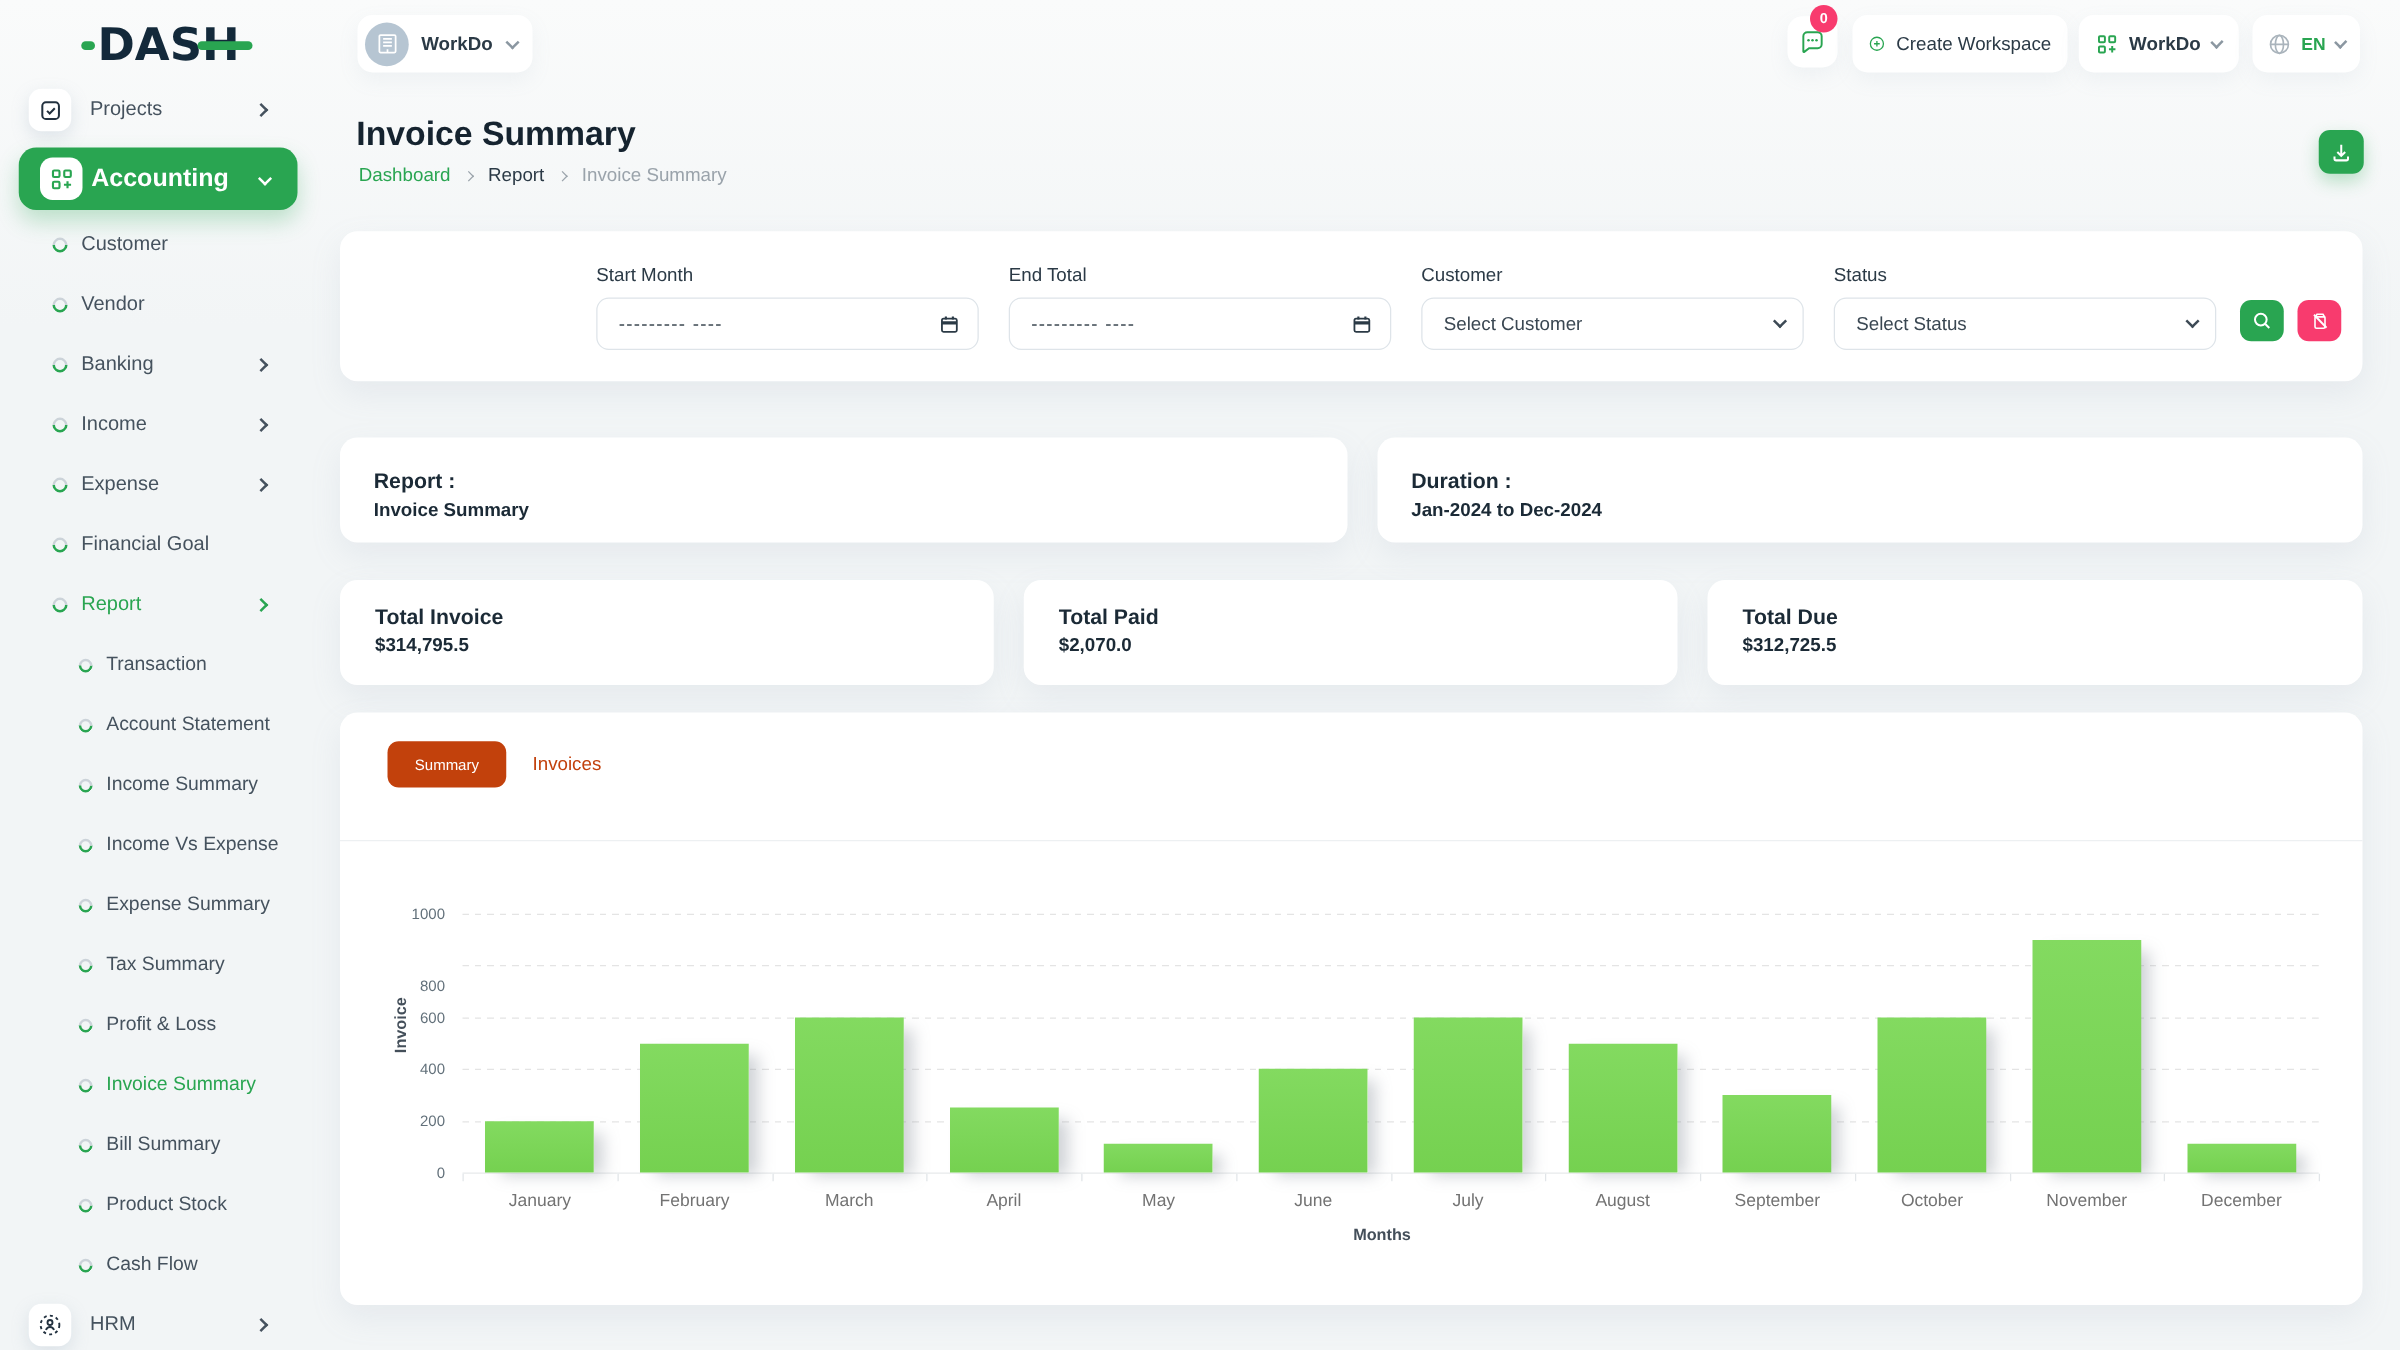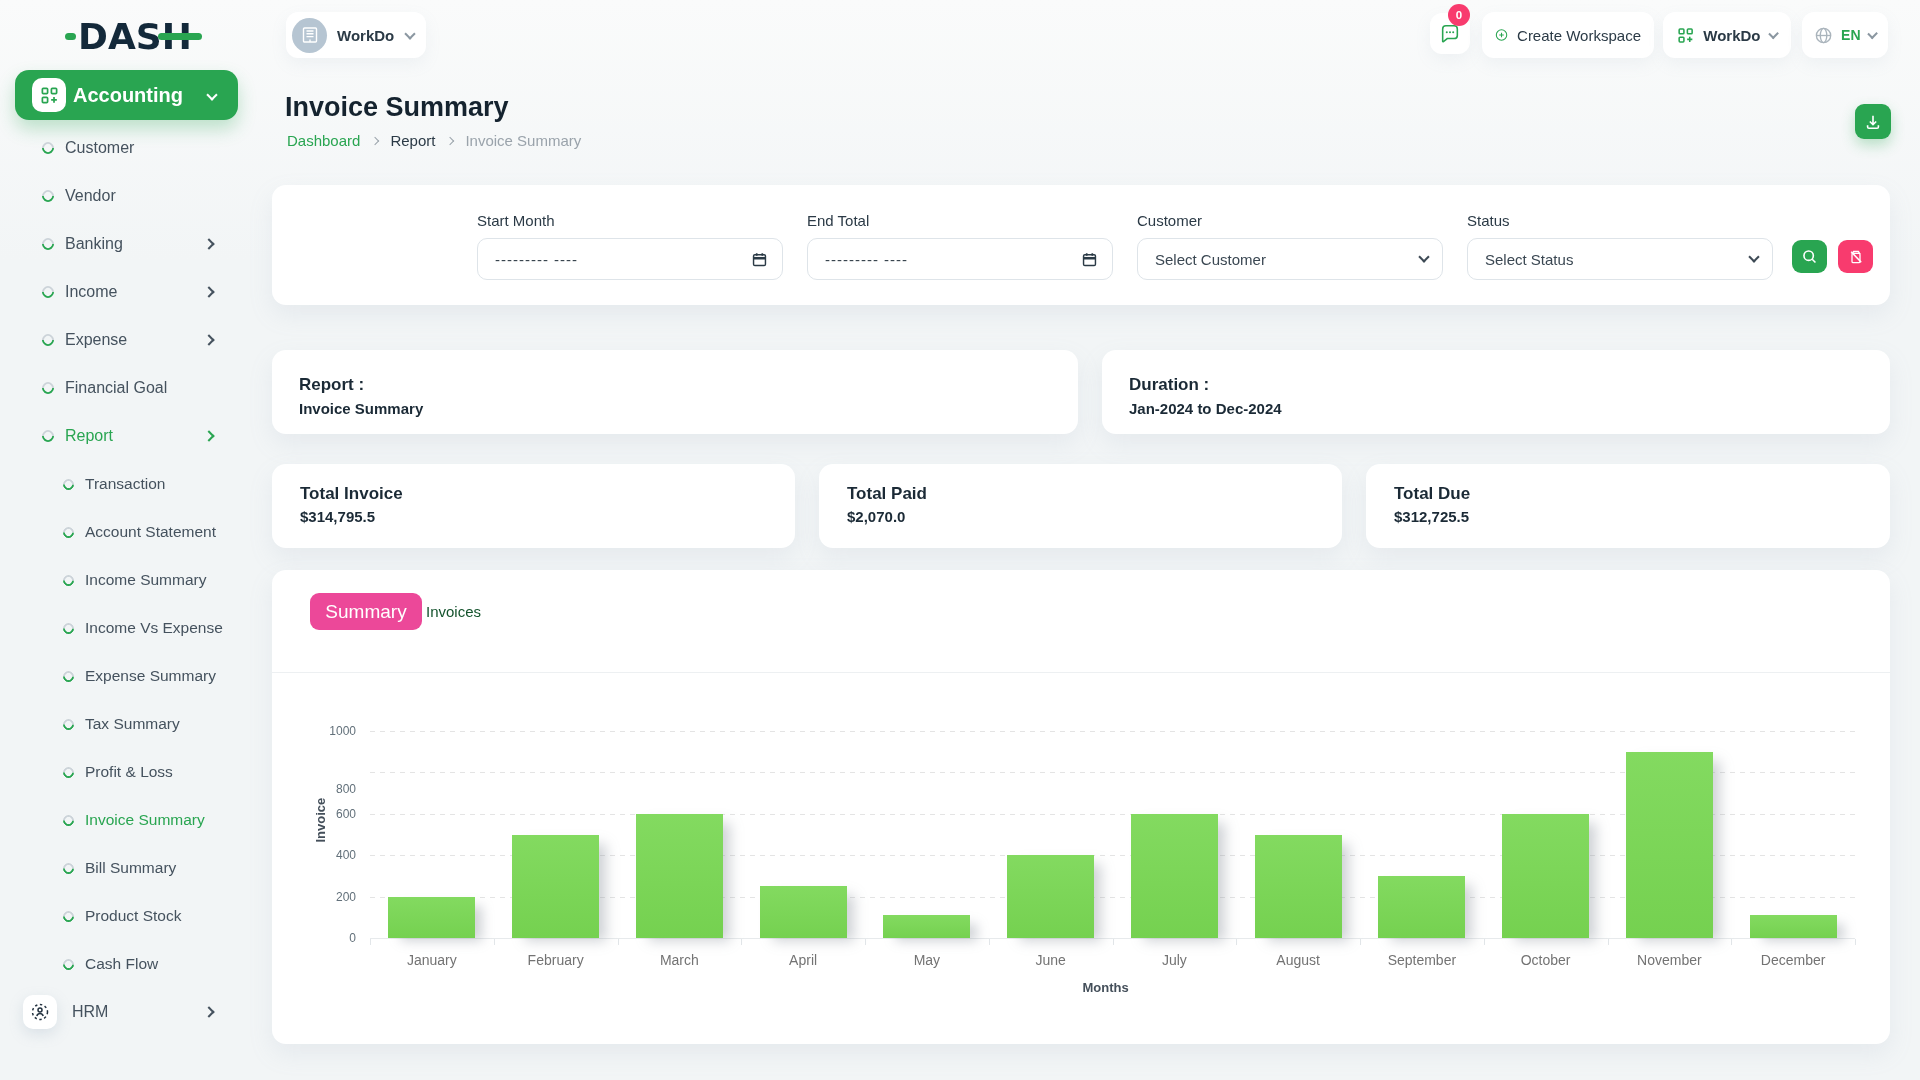--- a/index.html
+++ b/index.html
@@ -52,22 +52,22 @@
   .fbox { position:absolute; top:53px; height:42px; border:1px solid #dee4e9; border-radius:10px; background:#fff; display:flex; align-items:center; padding:0 14px 0 17px; font-size:15px; color:#3a4752; }
   .fbox .val { flex:1; }
   .fbtn { position:absolute; top:55px; width:35px; height:33px; border-radius:9px; display:flex; align-items:center; justify-content:center; }
   
   .info-label { position:absolute; left:27px; top:25px; font-size:17px; font-weight:700; color:#1b2a36; }
   .info-value { position:absolute; left:27px; top:50px; font-size:15px; font-weight:700; color:#1b2a36; }
   .stat-label { position:absolute; left:28px; top:20px; font-size:17px; font-weight:700; color:#1b2a36; }
   .stat-value { position:absolute; left:28px; top:44px; font-size:15px; font-weight:700; color:#1b2a36; }
   
   .ccard { left:272px; top:570px; width:1618px; height:474px; }
-  .tab-pill { position:absolute; left:38px; top:23px; width:112px; height:37px; background:#ec4899; border-radius:9px; color:#fff; font-size:19px; display:flex; align-items:center; justify-content:center; }
-  .tab-link { position:absolute; left:148px; top:23px; height:37px; display:flex; align-items:center; justify-content:center; color:#14532d; font-size:15px; padding:0 6px; }
+  .tab-pill { position:absolute; left:38px; top:23px; width:95px; height:37px; background:#c2410c; border-radius:9px; color:#fff; font-size:12px; display:flex; align-items:center; justify-content:center; }
+  .tab-link { position:absolute; left:148px; top:23px; height:37px; display:flex; align-items:center; justify-content:center; color:#c2410c; font-size:15px; padding:0 6px; }
   .divider { position:absolute; left:0; top:102px; width:100%; height:1px; background:#edf0f2; }
   .ylab { position:absolute; font-size:12px; color:#62707a; text-align:right; width:44px; }
   .gline { position:absolute; height:1px; background-image:repeating-linear-gradient(90deg,#e4e4e4 0 5px,transparent 5px 10px); }
   .baseline { position:absolute; height:1px; background:#e7eaec; }
   .xtick { position:absolute; width:1px; height:6px; background:#e2e6e9; }
   .bar { position:absolute; background:linear-gradient(180deg,#83da60,#75d150); box-shadow:10px 6px 12px -3px rgba(128,138,148,0.38); }
   .mlab { position:absolute; font-size:14px; color:#737373; text-align:center; }
   .axis-title { position:absolute; font-size:13px; font-weight:700; color:#444f5a; }
 </style>
 </head>
@@ -137,20 +137,32 @@
           <ellipse cx="10" cy="10" rx="3.4" ry="7.5"></ellipse>
           <path d="M2.5 10h15"></path>
         </g>
       </svg>
     <span style="font-size:14px;font-weight:700;color:#29a551;">EN</span>
     <span class="chev d" style="border-color:#8b97a1;margin-top:-3px;"></span>
   </div>
 </div>
 
 <aside class="side" id="sidebar-root">
+    <div class="srow toprow">
+      <span class="icon-card">
+        <svg width="19" height="19" viewBox="0 0 20 20">
+          <g fill="none" stroke="#22313f" stroke-width="1.7">
+            <rect x="3" y="3" width="14" height="14" rx="3"></rect>
+            <path d="M7 10.2l2.2 2.2L13.5 8"></path>
+          </g>
+        </svg>
+      </span>
+      <span class="lbl">Projects</span>
+      <span class="chev r"></span>
+    </div>
     <div class="acc-pill">
       <span class="icon-card">
         <svg width="19" height="19" viewBox="0 0 20 20">
           <g fill="none" stroke="#29a551" stroke-width="1.8">
             <rect x="2.5" y="2.5" width="5.5" height="5.5" rx="1"></rect>
             <rect x="12" y="2.5" width="5.5" height="5.5" rx="1"></rect>
             <rect x="2.5" y="12" width="5.5" height="5.5" rx="1"></rect>
             <path d="M14.75 11.5v6M11.75 14.5h6"></path>
           </g>
         </svg>

